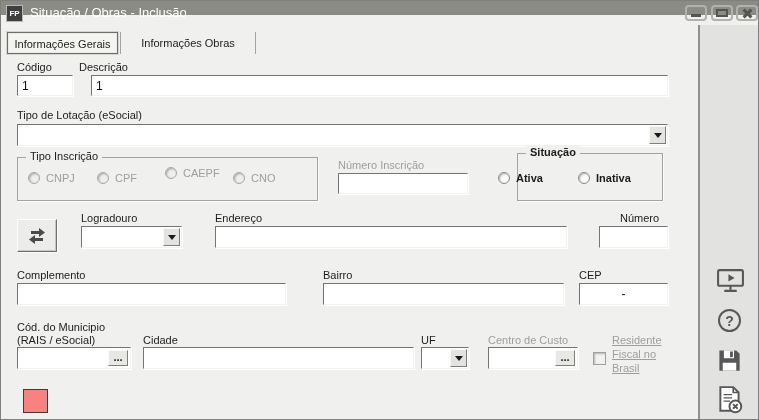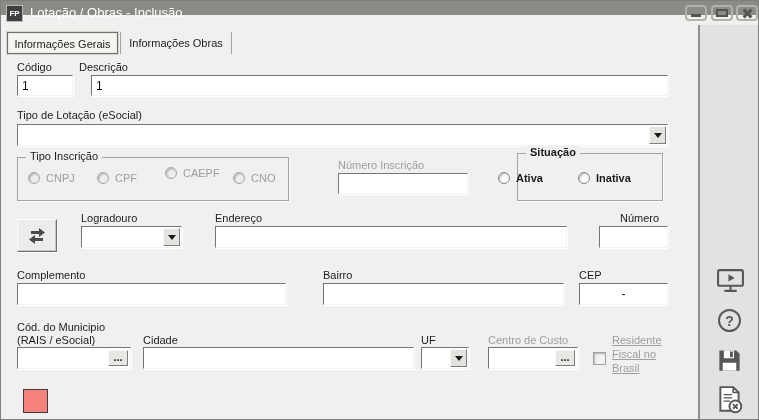--- a/index.html
+++ b/index.html
@@ -27,21 +27,21 @@
   .glyph-x::before, .glyph-x::after {
     content:""; position:absolute; left:8px; top:1px; width:3px; height:11px; background:#55554f;
   }
   .glyph-x::before { transform:rotate(45deg); } .glyph-x::after { transform:rotate(-45deg); }
   
   .tab { position:absolute; top:31px; height:22px; text-align:center; line-height:22px; }
   .tab.active {
     left:6px; width:111px; background:#f4f4f1; border:1px solid #6e6e6e;
     box-shadow:inset 0 0 0 1px #e9e9e6, 0 0 0 1px #d4d4d1;
   }
-  .tab.inactive { left:119px; width:112px; border-left:1px solid #a3a3a3; border-right:1px solid #a3a3a3; }
+  .tab.inactive { left:119px; width:136px; border-left:1px solid #a3a3a3; border-right:1px solid #a3a3a3; }
   
   .sidebar {
     position:absolute; left:697px; top:24px; width:62px; height:396px;
     background:#e2e2e0; border-left:2px solid #909090;
   }
   .side-icon { position:absolute; left:16px; width:30px; height:30px; cursor:pointer; }
   .help-circle {
     position:absolute; left:2px; top:2px; width:23px; height:23px; border:2px solid #585858;
     border-radius:50%; display:flex; align-items:center; justify-content:center;
     font-size:14px; font-weight:bold; color:#585858;
@@ -91,21 +91,21 @@
   .legend-text { position:absolute; left:60px; top:392px; font-size:13px; font-weight:bold; }
   .bold { font-weight:bold; }
 </style>
 </head>
 <body>
 
 <div id="window">
 
   <div class="titlebar">
     <div class="app-icon">FP</div>
-    <div class="title-text">Lotação / Obras - Inclusão</div>
+    <div class="title-text">Situação / Obras - Inclusão</div>
     <div class="winbtn min">
         <div class="glyph-min"></div>
       </div>
     <div class="winbtn max">
         <div class="glyph-max"></div>
       </div>
     <div class="winbtn cls glyph-x"></div>
   </div>
 
   <div class="tab active">Informações Gerais</div>
@@ -117,21 +117,21 @@
   <input class="fld" style="left: 90px; top: 74px; width: 577px; height: 21px;" readonly="" value="1">
 
   <div class="lbl" style="left:16px; top:108px;">Tipo de Lotação (eSocial)</div>
   <div class="combo" style="left:16px; top:123px; width:651px; height:22px;">
     <span class="fld" style="position:absolute; left:0; top:0; border:none; box-shadow:none; line-height:20px;"></span>
     <div class="combo-btn">
         <div class="tri"></div>
       </div>
   </div>
 
-  <div class="groupbox" style="left:16px; top:156px; width:272px; height:44px;">
+  <div class="groupbox" style="left:16px; top:156px; width:301px; height:44px;">
     <span class="group-legend">Tipo Inscrição</span>
   </div>
   <div class="radio-item" style="left:27px; top:171px;">
     <span class="radio dis"></span><span class="txt lbl dis" style="position:static;">CNPJ</span>
   </div>
   <div class="radio-item" style="left:96px; top:171px;">
     <span class="radio dis"></span><span class="txt lbl dis" style="position:static;">CPF</span>
   </div>
   <div class="radio-item" style="left:164px; top:166px;text-align:center;">
     <span class="radio dis"></span><span class="txt lbl dis" style="position:static;">CAEPF</span>

